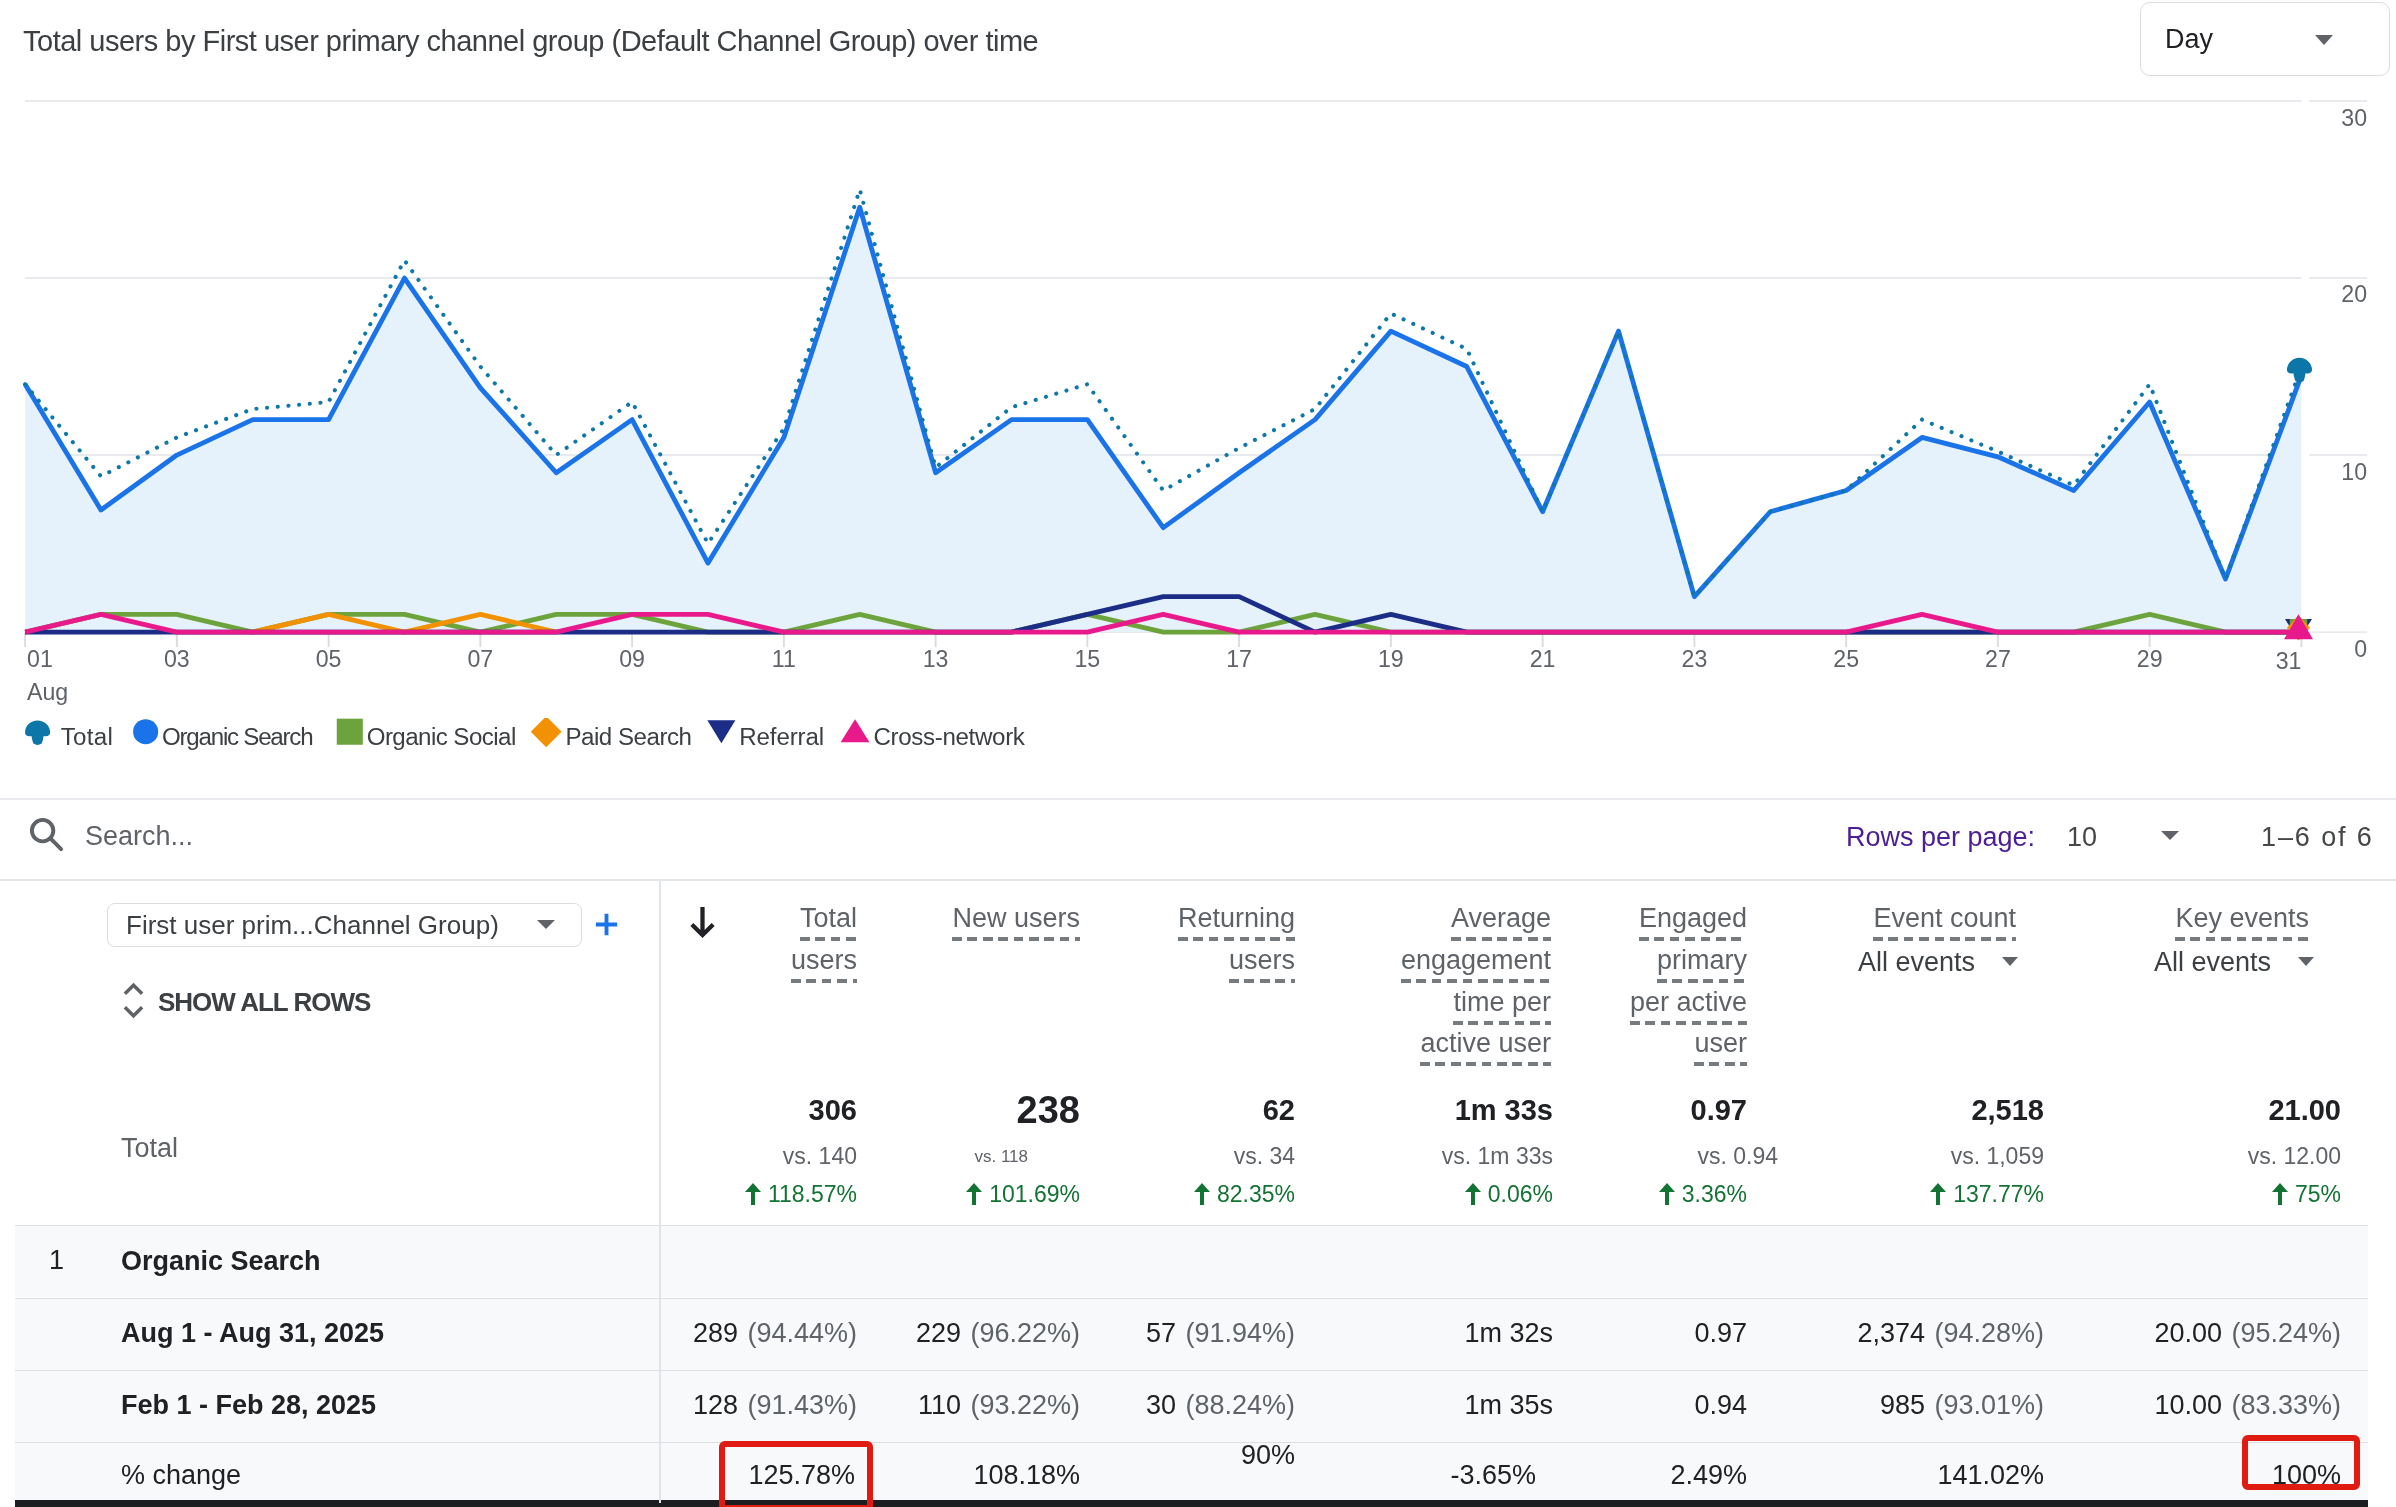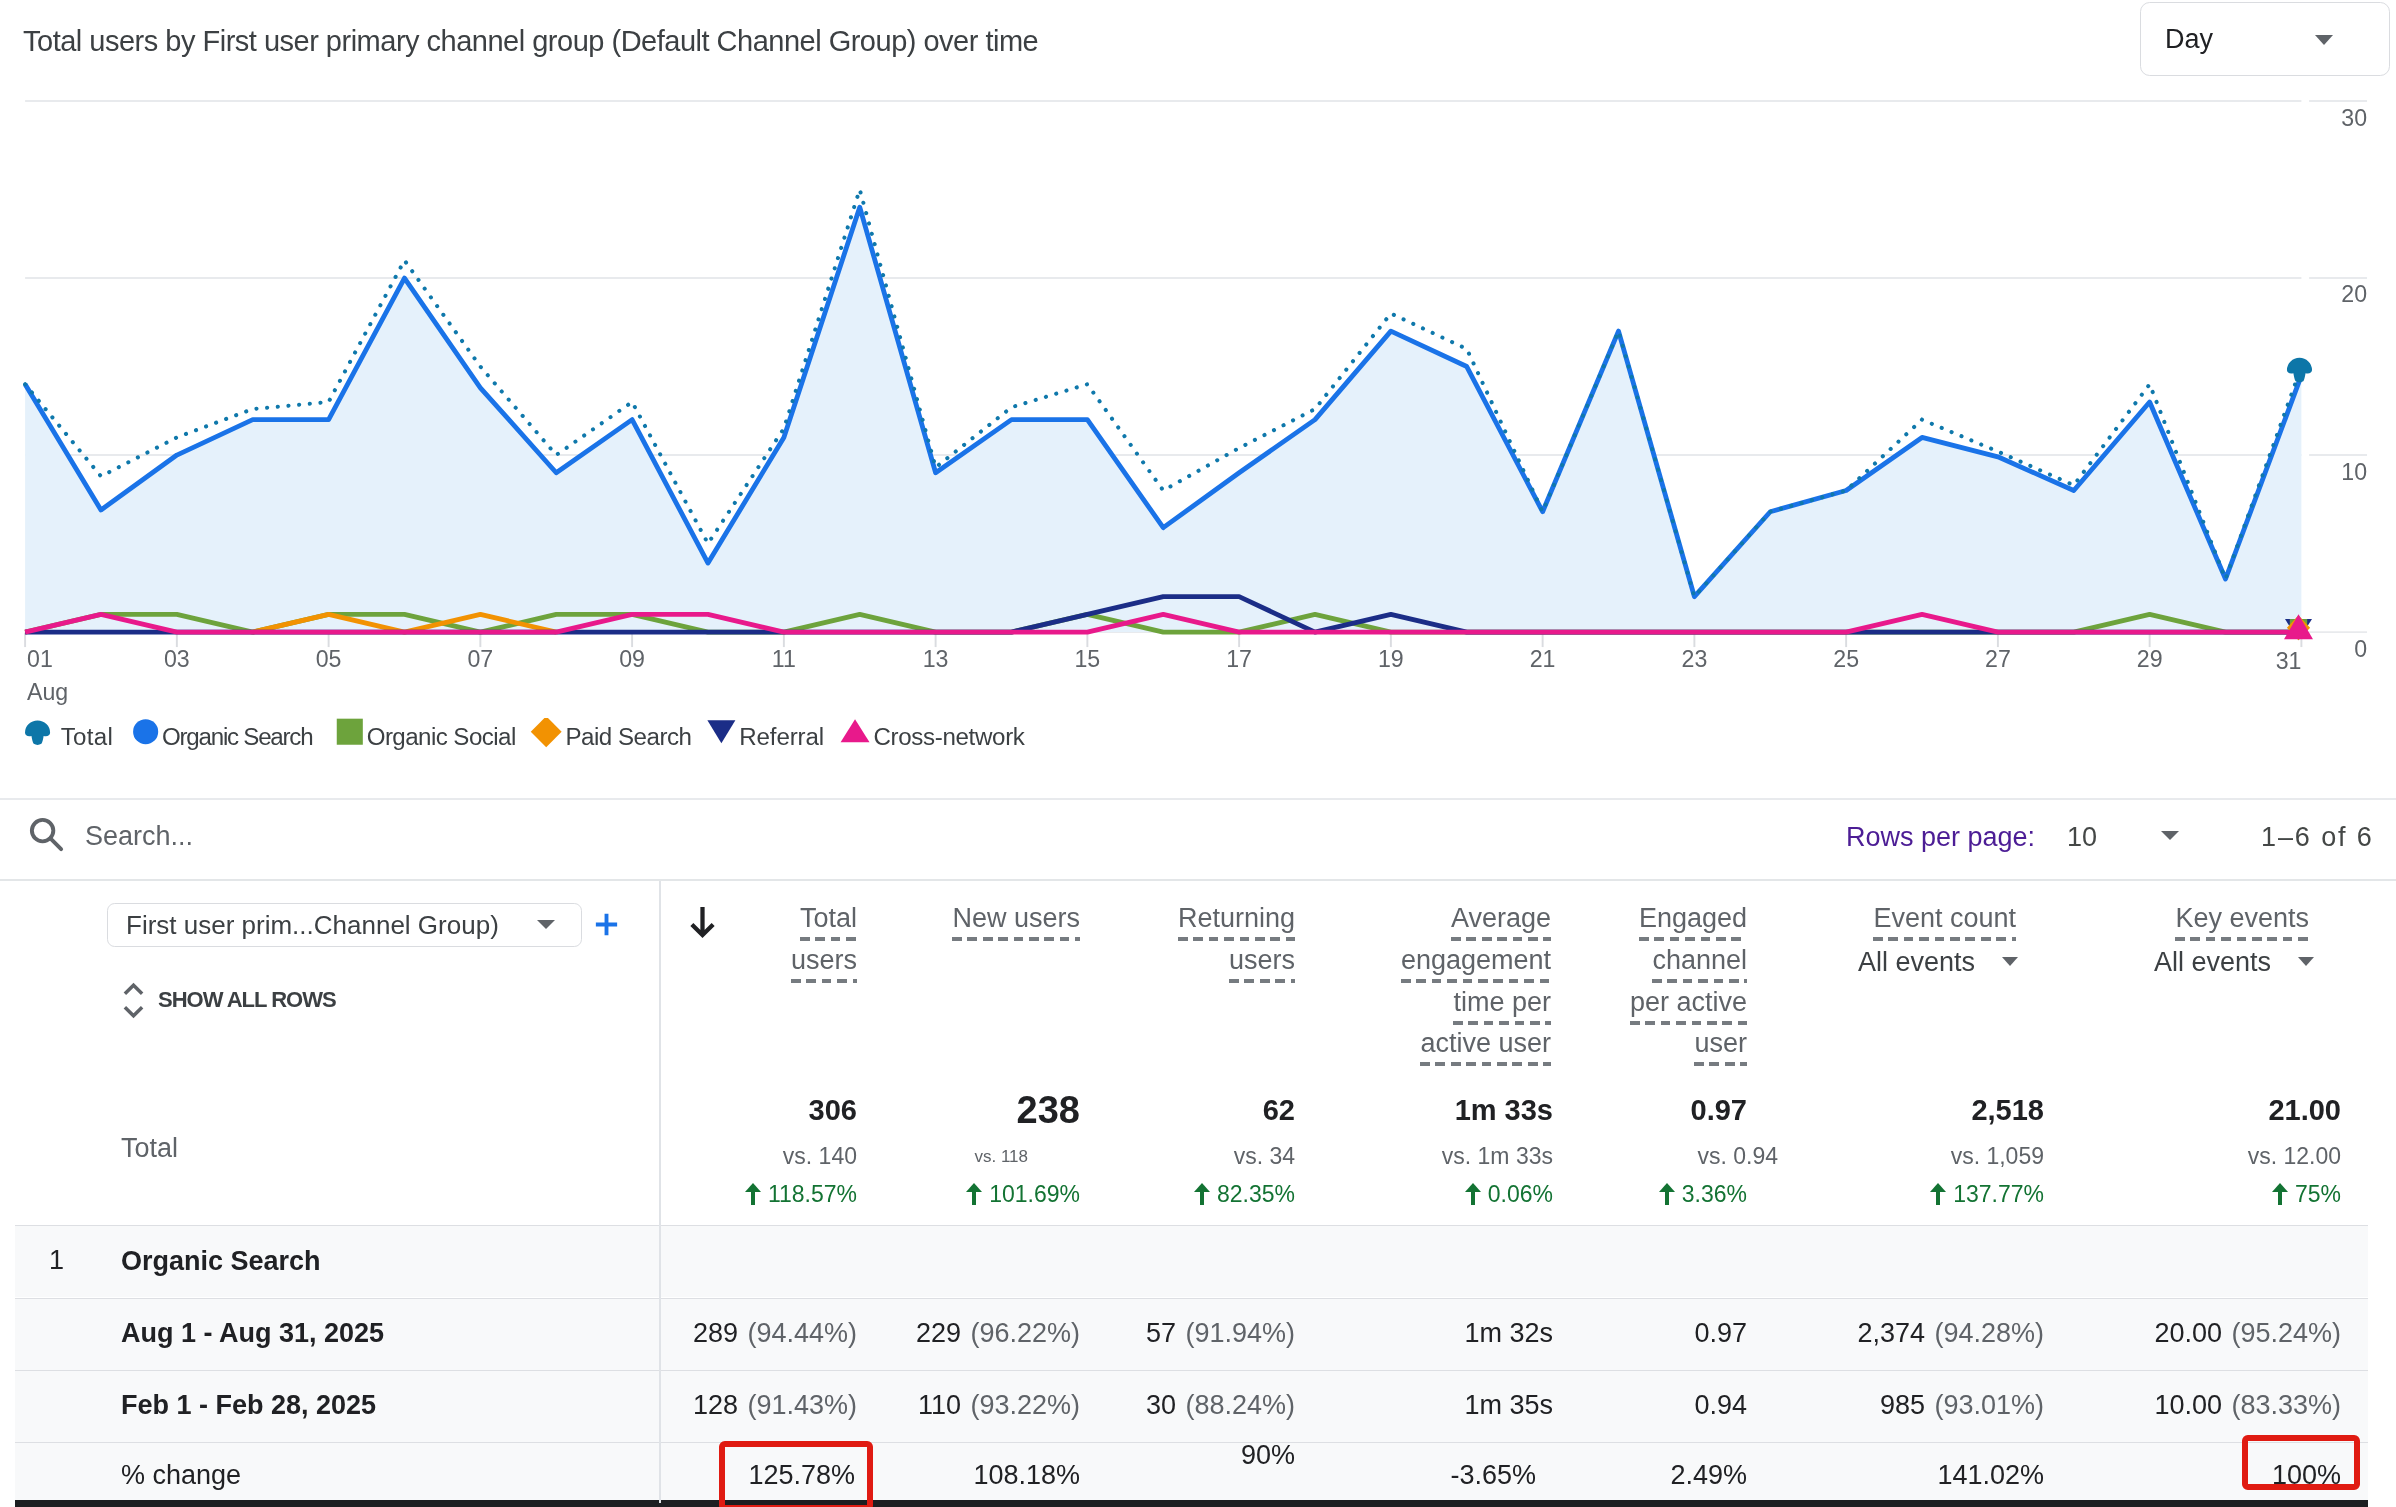--- a/index.html
+++ b/index.html
@@ -151,37 +151,37 @@
 <div class="abs" style="left:126px; top:910px; font-size:26px; color:#3c4043;text-align:center;">First user prim...Channel Group)</div>
 <div class="abs" style="left:537px; top:920px; width:0; height:0; border-left:9.7px solid transparent; border-right:9.7px solid transparent; border-top:9.7px solid #5f6368;"></div>
 <svg class="abs" style="left:592px; top:910px;" width="29" height="29" viewBox="0 0 30 30">
   <path d="M15 4 V26 M4 15 H26" stroke="#1a73e8" stroke-width="4"></path>
 </svg>
 
 <svg class="abs" style="left:122px; top:982px;" width="23" height="37" viewBox="0 0 24 38">
   <path d="M3 12 L12 3 L21 12" fill="none" stroke="#5f6368" stroke-width="3.6"></path>
   <path d="M3 26 L12 35 L21 26" fill="none" stroke="#5f6368" stroke-width="3.6"></path>
 </svg>
-<div class="abs" style="left:158px; top:987px; font-size:22px; letter-spacing:-1px; color:#3c4043; font-weight:bold;">SHOW ALL ROWS</div>
+<div class="abs" style="left:158px; top:987px; font-size:26px; letter-spacing:-1px; color:#3c4043; font-weight:bold;">SHOW ALL ROWS</div>
 
 <svg class="abs" style="left:688px; top:904px;" width="29" height="35" viewBox="0 0 30 36">
   <path d="M15 3 V31 M4 21 L15 32 L26 21" fill="none" stroke="#202124" stroke-width="4.4"></path>
 </svg>
 
 <div class="hl" style="right:1539px; top:902px;">Total</div>
 <div class="hl" style="right:1539px; top:944px;">users</div>
 <div class="hl" style="right:1316px; top:902px;">New users</div>
 <div class="hl" style="right:1101px; top:902px;">Returning</div>
 <div class="hl" style="right:1101px; top:944px;">users</div>
 <div class="hl" style="right:845px; top:902px;">Average</div>
 <div class="hl" style="right:845px; top:944px;">engagement</div>
 <div class="hl" style="right:845px; top:986px;">time per</div>
 <div class="hl" style="right:845px; top:1027px;">active user</div>
 <div class="hl" style="right:649px; top:902px;">Engaged</div>
-<div class="hl" style="right:649px; top:944px;">channel</div>
+<div class="hl" style="right:649px; top:944px;">primary</div>
 <div class="hl" style="right:649px; top:986px;">per active</div>
 <div class="hl" style="right:649px; top:1027px;">user</div>
 <div class="hl" style="right:380px; top:902px;">Event count</div>
 <div class="hl" style="right:87px; top:902px;">Key events</div>
 <div class="abs" style="right:421px; top:947px; font-size:27px; color:#3c4043;">All events</div>
 <div class="abs" style="left:2002px; top:957px; width:0; height:0; border-left:8.7px solid transparent; border-right:8.7px solid transparent; border-top:9.7px solid #5f6368;"></div>
 <div class="abs" style="right:125px; top:947px; font-size:27px; color:#3c4043;">All events</div>
 <div class="abs" style="left:2298px; top:957px; width:0; height:0; border-left:8.7px solid transparent; border-right:8.7px solid transparent; border-top:9.7px solid #5f6368;"></div>
 
 <div class="abs g" style="left:121px; top:1133px; font-size:27px;">Total</div>

